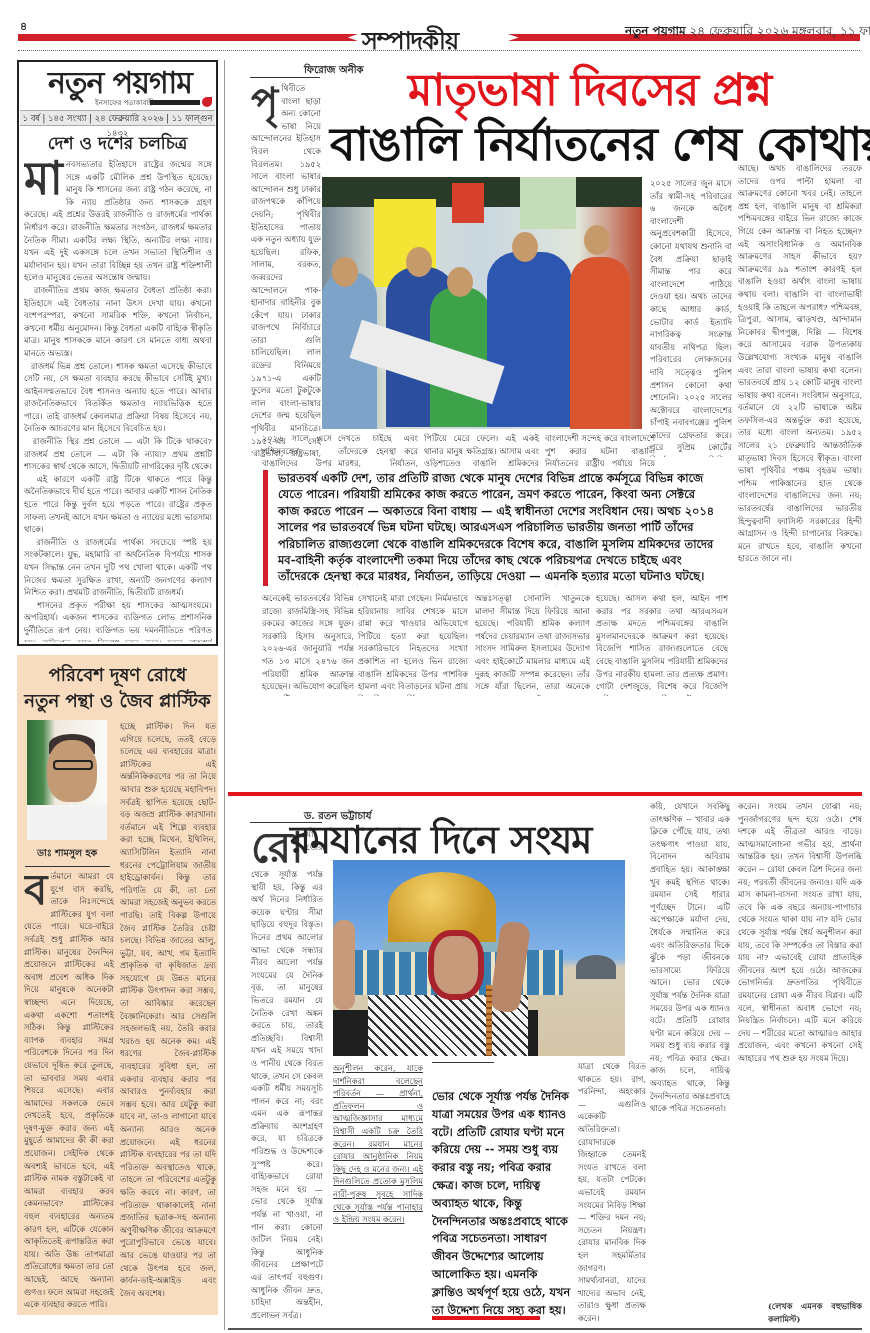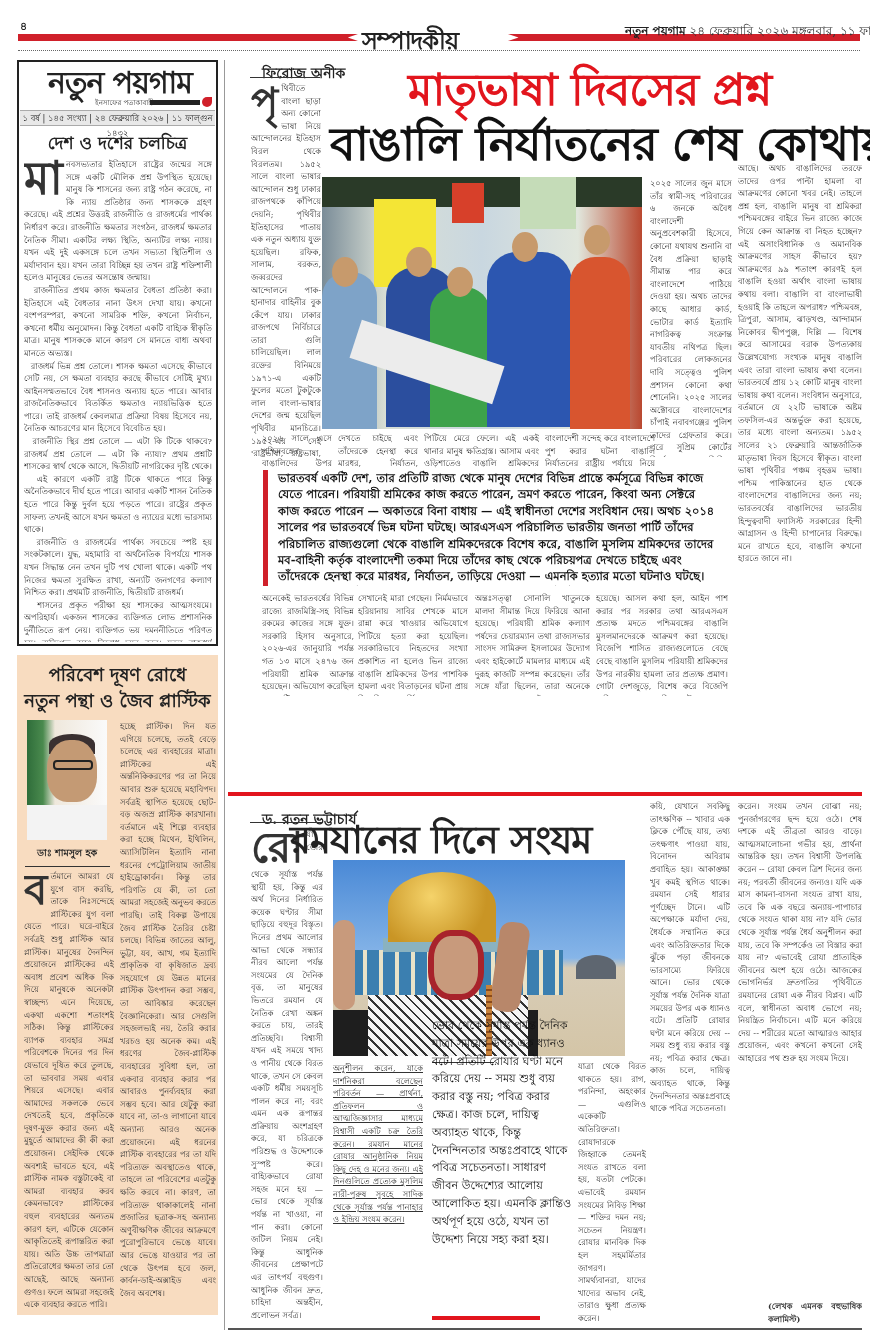--- a/index.html
+++ b/index.html
@@ -20,21 +20,21 @@
   .masthead { left: 25px; top: 66px; width: 190px; text-align: center; font-size: 30px; font-weight: bold; font-family: "DejaVu Sans", sans-serif; letter-spacing: -1px; color: #222; line-height: 34px; }
   .mast-sub { left: 95px; top: 97px; font-size: 7px; color: #333; }
   .mast-bar { left: 150px; top: 100px; width: 50px; height: 5px; background: #222; }
   .mast-pen { left: 202px; top: 97px; width: 10px; height: 10px; background: #d0202a; border-radius: 50% 0 50% 50%; }
   .issue-bar { left: 20px; top: 110px; width: 195px; height: 16px; background: #e8e8e8; border-top: 1px solid #aaa; border-bottom: 1px solid #aaa; font-size: 8.4px; text-align: center; line-height: 15px; }
   .ed-title { left: 20px; top: 130px; width: 195px; text-align: center; font-size: 17px; font-weight: bold; }
   .dropcap { font-size: 46px; font-weight: bold; float: left; line-height: 40px; margin: 0 3px 0 0; }
   
   .vrule { width: 1px; background: #999; }
   
-  .byline { font-size: 14px; font-weight: bold; }
+  .byline { font-size: 10px; font-weight: bold; margin-left: 42px; }
   .hline { border-top: 1px solid #333; }
   
   .hl1 { left: 408px; top: 62px; font-size: 44px; color: #e2151d; font-weight: bold; letter-spacing: -1px; font-family: "DejaVu Sans", sans-serif; white-space: nowrap; line-height: 56px; }
   .hl2 { left: 330px; top: 116px; font-size: 46px; color: #111; font-weight: bold; letter-spacing: -1px; font-family: "DejaVu Sans", sans-serif; white-space: nowrap; line-height: 56px; }
   .img1 { left: 322px; top: 177px; width: 320px; height: 252px; background:
       linear-gradient(180deg, #2a3a28 0%, #2a3a28 12%, transparent 12%),
       linear-gradient(90deg, #7a8c98 0%, #d9dfd5 20%, #c9d7e0 50%, #e1e6dc 80%, #b94830 100%); overflow: hidden; }
   .img1 .p1 { position:absolute; left:52px; top:22px; width:62px; height:88px; background:#f4e535; }
   .img1 .p2 { position:absolute; left:130px; top:6px; width:32px; height:40px; background:#d7402a; }
   .img1 .p3 { position:absolute; left:198px; top:0px; width:56px; height:52px; background:#c5dcb8; }
@@ -65,21 +65,21 @@
   .img2 .drum { position:absolute; left:50px; top:78px; width:118px; height:14px; background:#8ab2c0; }
   .img2 .octa { position:absolute; left:2px; top:90px; width:228px; height:45px; background: repeating-linear-gradient(90deg,#3b7fb0 0 12px,#e9e3c8 12px 16px); }
   .img2 .small-dome { position:absolute; left:243px; top:95px; width:40px; height:24px; background:#5e6670; border-radius:50% 50% 0 0; }
   .img2 .woman-head { position:absolute; left:95px; top:70px; width:56px; height:70px; background:#c89a7c; border-radius:40%; border: 6px solid #a8232b; }
   .img2 .scarf { position:absolute; left:35px; top:135px; width:160px; height:70px; background: repeating-linear-gradient(45deg,#f5f5f5 0 5px,#333 5px 7px); }
   .img2 .dress { position:absolute; left:0; top:150px; width:205px; height:60px; background:#1e1e1e; }
   .img2 .red { position:absolute; left:70px; top:150px; width:30px; height:50px; background:#c4242c; }
   .img2 .hand1 { position:absolute; left:0; top:60px; width:22px; height:90px; background:#c89a7c; border-radius:10px; }
   .img2 .hand2 { position:absolute; left:162px; top:62px; width:30px; height:90px; background:#b8876a; border-radius:12px; transform: rotate(8deg); }
   .img2 .beads { position:absolute; left:153px; top:125px; width:6px; height:80px; background: repeating-linear-gradient(180deg,#c8823a 0 4px,#8a4a1a 4px 6px); }
-  .rm-pull { left: 432px; top: 1017px; width: 140px; font-size: 11.2px; line-height: 17.8px; font-weight: normal; color: #111; }
+  .rm-pull { left: 432px; top: 1088px; width: 140px; font-size: 11.2px; line-height: 17.8px; font-weight: bold; color: #111; }
 </style>
 </head>
 <body>
 
 <div class="abs page-num">৪</div>
 <div class="abs hdr-bar left"></div>
 <div class="abs section-title">সম্পাদকীয়</div>
 <div class="abs hdr-bar right"></div>
 <div class="abs dateline"><b>নতুন পয়গাম</b> <span>২৪ ফেব্রুয়ারি ২০২৬ মঙ্গলবার, ১১ ফাল্গুন ১৪৩২</span></div>
 <div class="abs dotline"></div>

